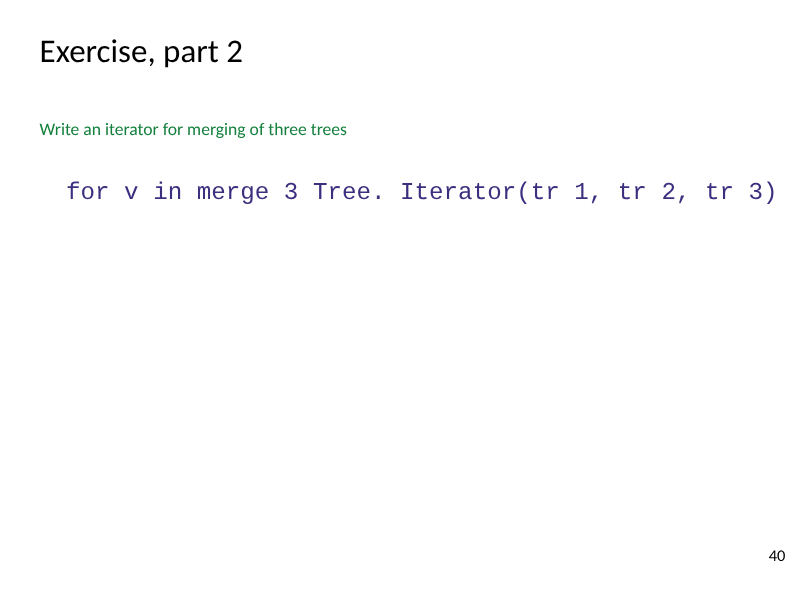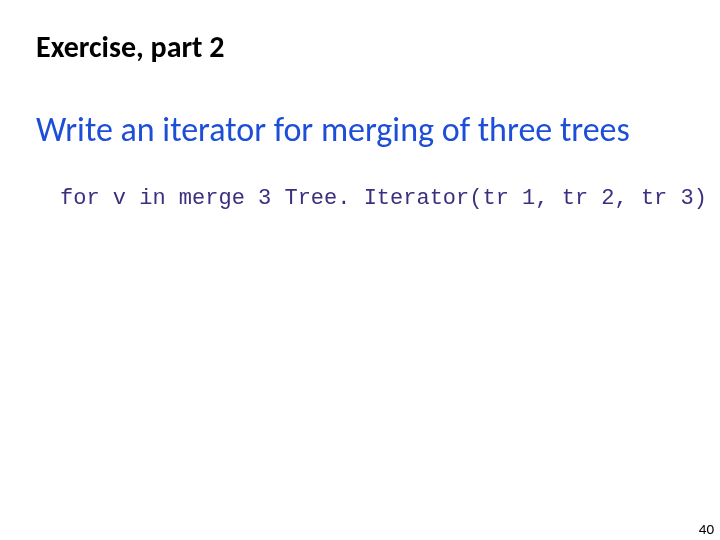--- a/index.html
+++ b/index.html
@@ -11,43 +11,43 @@
     color: #000000;
   }
   .slide {
     width: 720px;
     height: 540px;
     position: relative;
     padding: 28px 36px 0 36px;
   }
   .title {
     font-size: 30px;
-    font-weight: 700;
+    font-weight: 400;
     color: #000000;
     margin-bottom: 44px;
     letter-spacing: 0px;
   }
   .body-text {
-    font-size: 34px;
+    font-size: 16px;
     font-weight: 400;
-    color: #1d4ed8;
+    color: #15803d;
     line-height: 1.25;
     margin-bottom: 34px;
   }
   .code-line {
     font-family: Consolas, "Courier New", monospace;
     font-size: 22px;
     color: #3c2f7f;
     margin-left: 24px;
     margin-bottom: 38px;
     white-space: pre;
   }
   .page-num {
     position: absolute;
-    bottom: 2px;
+    bottom: 25px;
     right: 6px;
     font-size: 15px;
     color: #000000;
     font-family: Calibri, "Segoe UI", sans-serif;
     text-align: center;
   }
 </style>
 </head>
 <body>
 

